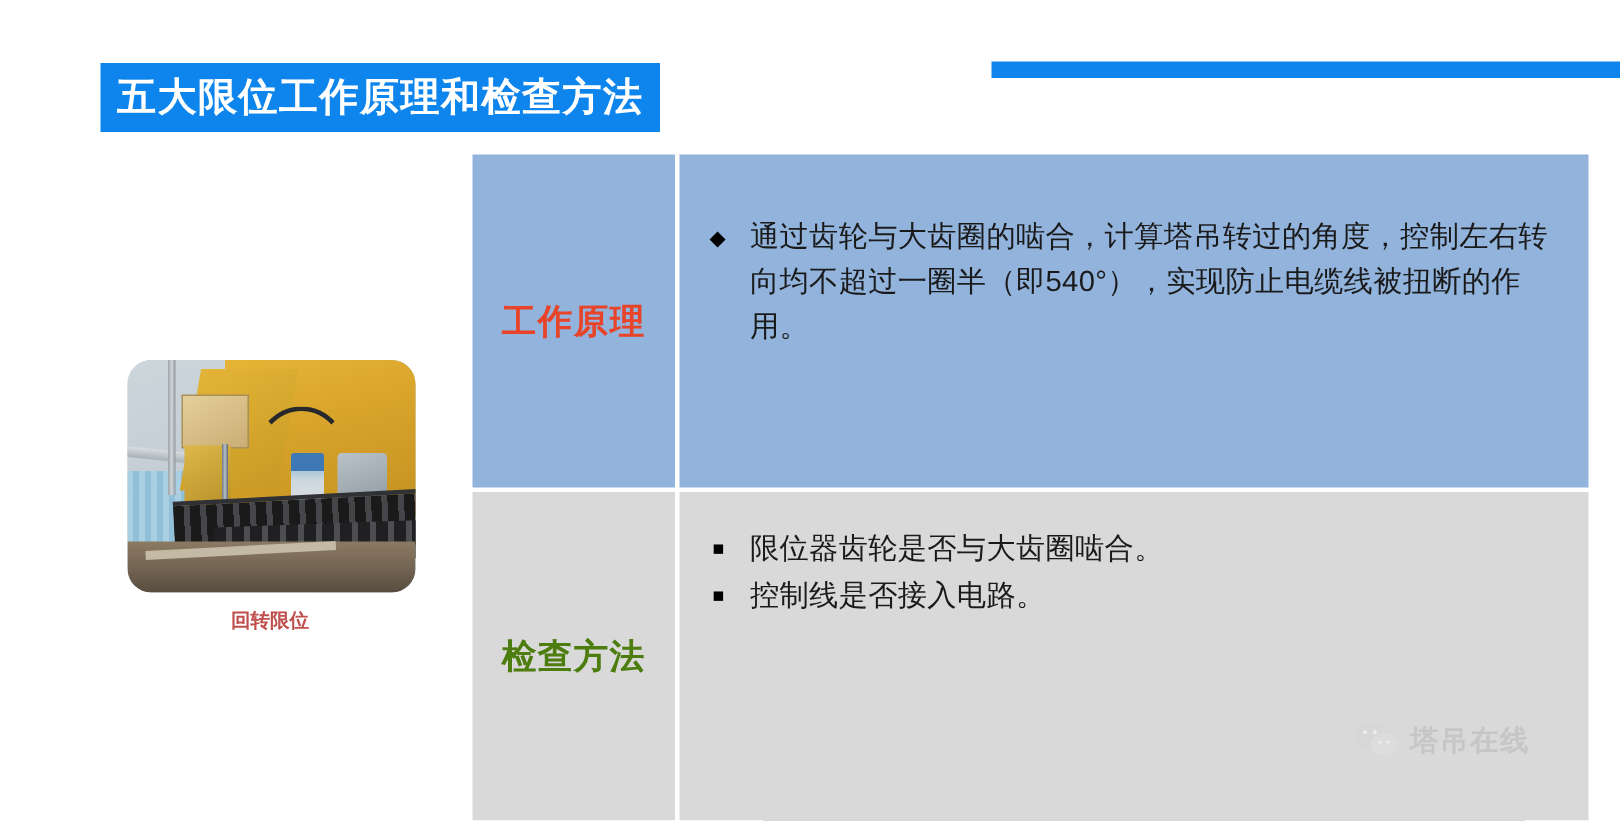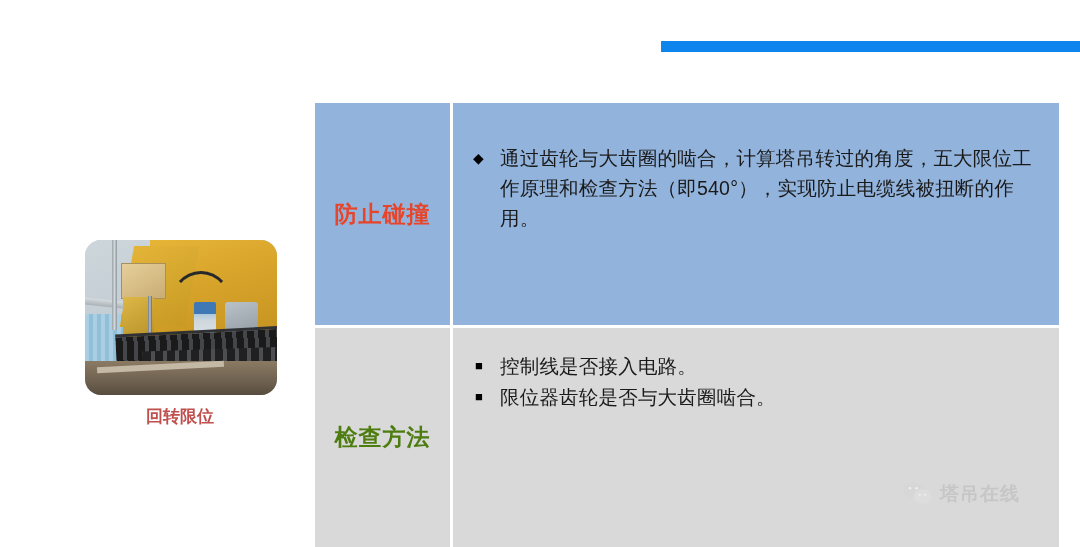--- a/index.html
+++ b/index.html
@@ -162,21 +162,21 @@
     transform: rotate(-3deg);
   }
 
   .photo-caption {
     position: absolute;
     left: 0;
     top: 302px;
     width: 226px;
     text-align: center;
     color: #c0504d;
-    font-size: 17px;
+    font-size: 13px;
     font-weight: bold;
   }
 
   
   .table {
     position: absolute;
     left: 315px;
     top: 103px;
     width: 744px;
     height: 444px;
@@ -258,20 +258,23 @@
     font-size: 19px;
     font-weight: bold;
     letter-spacing: 1px;
   }
 </style>
 </head>
 <body>
 
 <div id="slide">
 
+  <div class="title-bar">
+    <span class="title-text">五大限位工作原理和检查方法</span>
+  </div>
   <div class="header-rule"></div>
 
   <div class="photo-col">
     <div class="photo-frame">
       <div class="ph-wall"></div>
       <div class="ph-bluewall"></div>
       <div class="ph-beam"></div>
       <div class="ph-pipe"></div>
       <div class="ph-yellow-body"></div>
       <div class="ph-yellow-arm"></div>
@@ -287,37 +290,37 @@
       <div class="ph-ground"></div>
       <div class="ph-ground-edge"></div>
     </div>
     <div class="photo-caption">回转限位</div>
   </div>
 
   <div class="table">
 
     <div class="row row-principle">
       <div class="cell-label bg-blue">
-        <span class="label-text">防止碰撞</span>
+        <span class="label-text">工作原理</span>
       </div>
       <div class="cell-body bg-blue">
         <ul class="bullets diamond">
-          <li>通过齿轮与大齿圈的啮合，计算塔吊转过的角度，五大限位工作原理和检查方法（即540°），实现防止电缆线被扭断的作用。</li>
+          <li>通过齿轮与大齿圈的啮合，计算塔吊转过的角度，控制左右转向均不超过一圈半（即540°），实现防止电缆线被扭断的作用。</li>
         </ul>
       </div>
     </div>
 
     <div class="row row-method">
       <div class="cell-label bg-gray">
         <span class="label-text alt">检查方法</span>
       </div>
       <div class="cell-body bg-gray">
         <ul class="bullets square">
+          <li>限位器齿轮是否与大齿圈啮合。</li>
           <li>控制线是否接入电路。</li>
-          <li>限位器齿轮是否与大齿圈啮合。</li>
         </ul>
       </div>
     </div>
 
   </div>
 
   <div class="watermark">
     <span>
       <svg class="wm-icon" viewBox="0 0 40 34" xmlns="http://www.w3.org/2000/svg">
         <path d="M15.2 1.2C7.6 1.2 1.4 6.2 1.4 12.4c0 3.5 2 6.6 5.1 8.6l-1.3 4.1 4.7-2.4c1.6.5 3.3.7 5.3.7.5 0 1 0 1.5-.1-.3-.9-.5-1.9-.5-2.9 0-6 5.9-10.9 13.2-10.9.5 0 1 0 1.4.1C29.4 5.2 22.9 1.2 15.2 1.2z" fill="#d6d6d6"></path>

